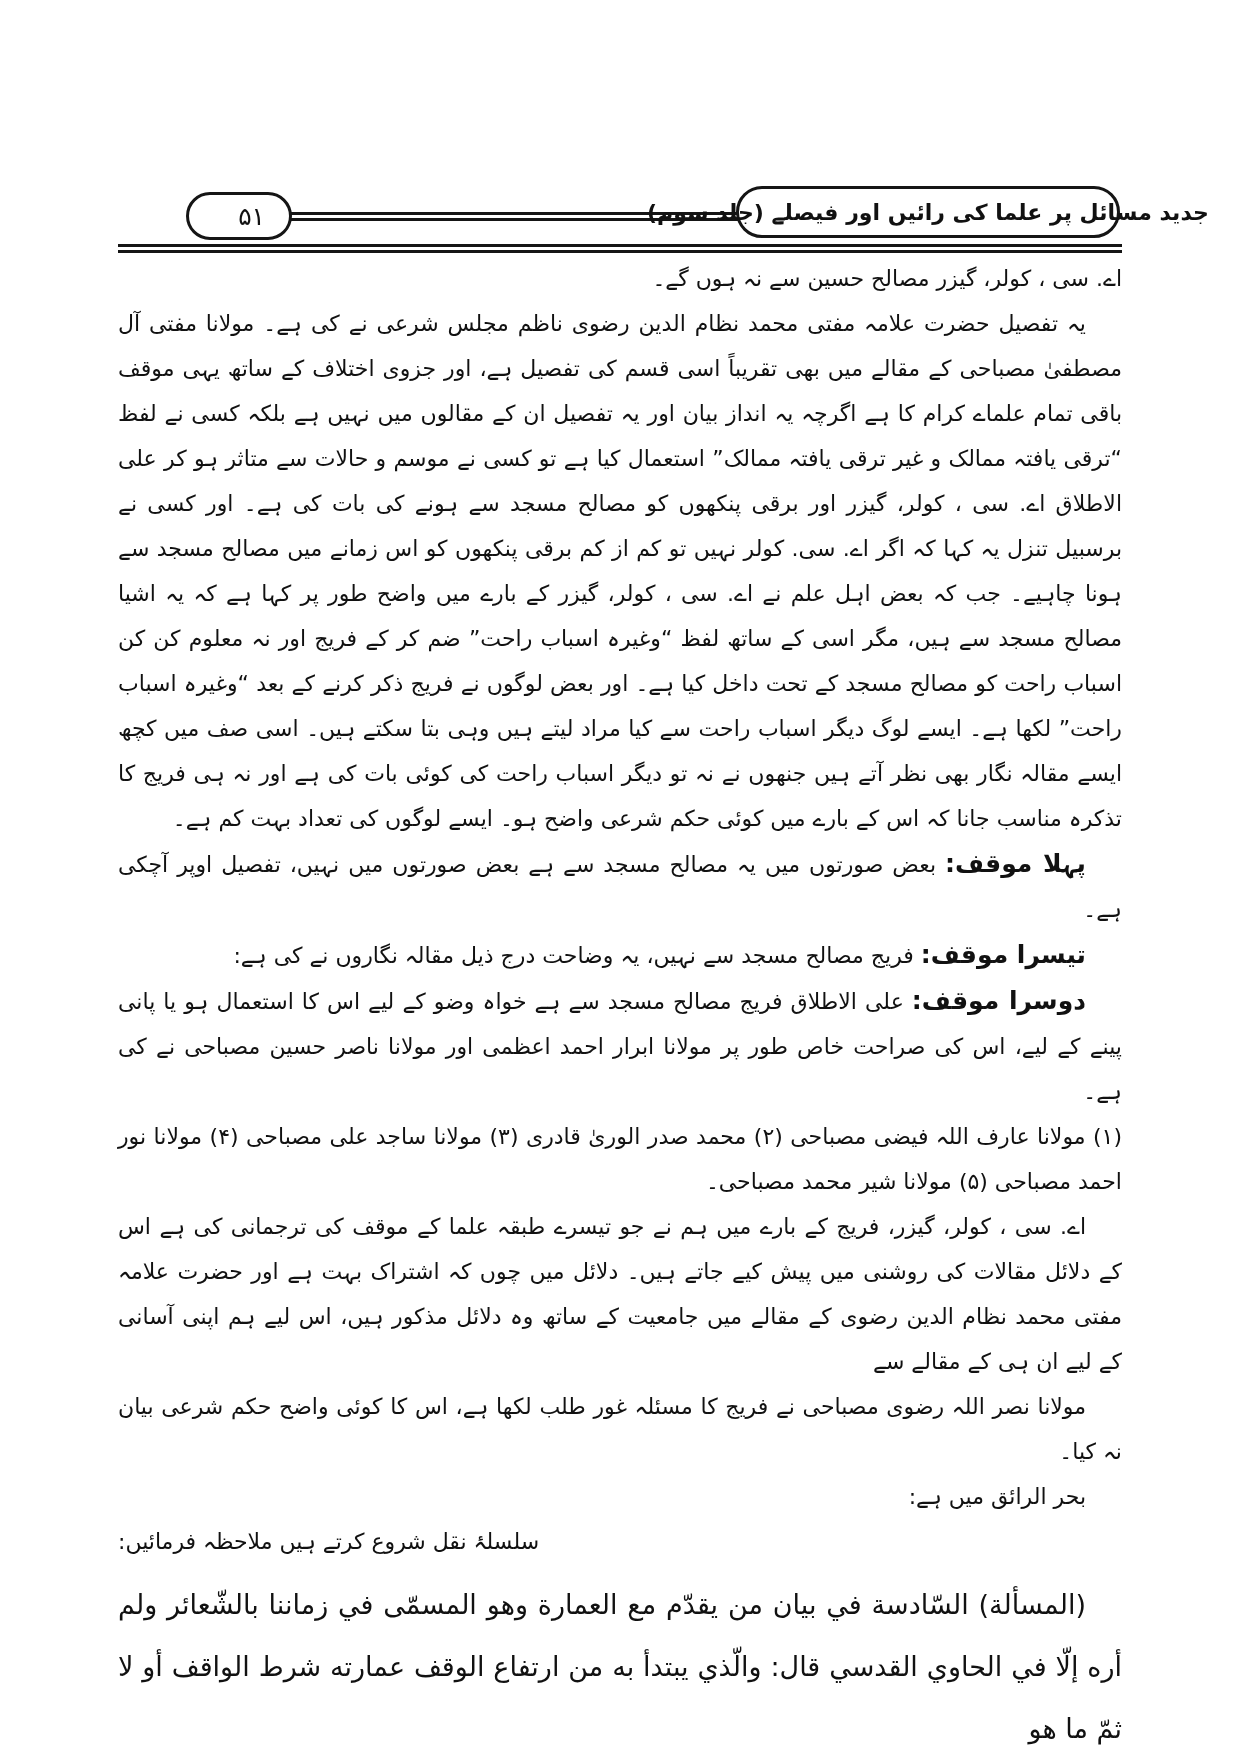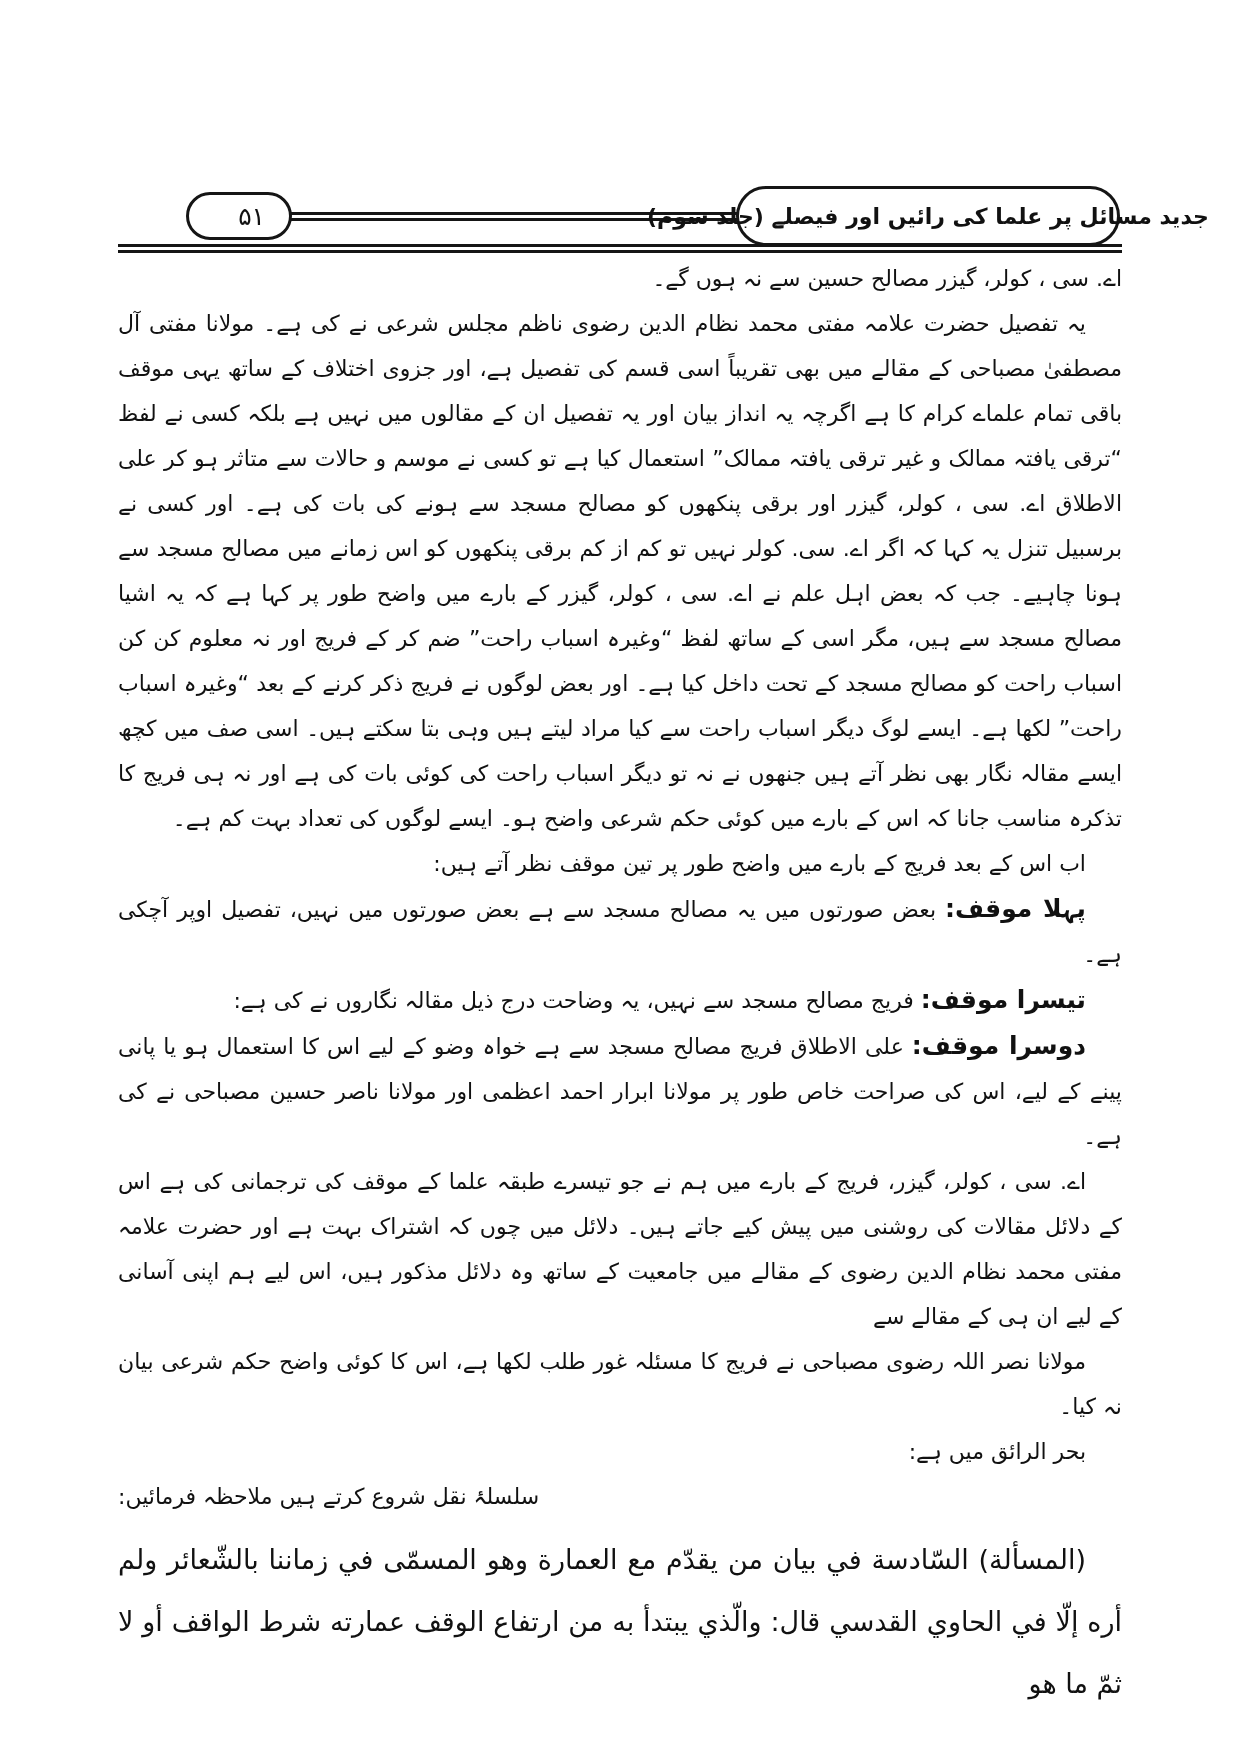--- a/index.html
+++ b/index.html
@@ -30,21 +30,21 @@
     z-index:2;
   }
   .bubble-page{
     top:192px;left:186px;width:106px;height:48px;
     border-radius:26px;
     justify-content:flex-start;
     padding-right:24px;
     font-size:25px;
   }
   .bubble-title{
-    top:186px;left:736px;width:384px;height:60px;
+    top:186px;left:736px;width:384px;height:52px;
     border-radius:32px;
     justify-content:center;
     font-size:22px;font-weight:bold;
     direction:rtl;
     white-space:nowrap;
   }
   
   .body-text{
     position:absolute;
     top:256px;left:118px;width:1004px;
@@ -84,37 +84,37 @@
   <div class="bubble bubble-title">
     <span>جدید مسائل پر علما کی رائیں اور فیصلے (جلد سوم)</span>
   </div>
 
   <div class="body-text">
 
     <p class="par">اے. سی ، کولر، گیزر مصالح حسین سے نہ ہوں گے۔</p>
 
     <p class="par indent">یہ تفصیل حضرت علامہ مفتی محمد نظام الدین رضوی ناظم مجلس شرعی نے کی ہے۔ مولانا مفتی آل مصطفیٰ مصباحی کے مقالے میں بھی تقریباً اسی قسم کی تفصیل ہے، اور جزوی اختلاف کے ساتھ یہی موقف باقی تمام علماے کرام کا ہے اگرچہ یہ انداز بیان اور یہ تفصیل ان کے مقالوں میں نہیں ہے بلکہ کسی نے لفظ “ترقی یافتہ ممالک و غیر ترقی یافتہ ممالک” استعمال کیا ہے تو کسی نے موسم و حالات سے متاثر ہو کر علی الاطلاق اے. سی ، کولر، گیزر اور برقی پنکھوں کو مصالح مسجد سے ہونے کی بات کی ہے۔ اور کسی نے برسبیل تنزل یہ کہا کہ اگر اے. سی. کولر نہیں تو کم از کم برقی پنکھوں کو اس زمانے میں مصالح مسجد سے ہونا چاہیے۔ جب کہ بعض اہل علم نے اے. سی ، کولر، گیزر کے بارے میں واضح طور پر کہا ہے کہ یہ اشیا مصالح مسجد سے ہیں، مگر اسی کے ساتھ لفظ “وغیرہ اسباب راحت” ضم کر کے فریج اور نہ معلوم کن کن اسباب راحت کو مصالح مسجد کے تحت داخل کیا ہے۔ اور بعض لوگوں نے فریج ذکر کرنے کے بعد “وغیرہ اسباب راحت” لکھا ہے۔ ایسے لوگ دیگر اسباب راحت سے کیا مراد لیتے ہیں وہی بتا سکتے ہیں۔ اسی صف میں کچھ ایسے مقالہ نگار بھی نظر آتے ہیں جنھوں نے نہ تو دیگر اسباب راحت کی کوئی بات کی ہے اور نہ ہی فریج کا تذکرہ مناسب جانا کہ اس کے بارے میں کوئی حکم شرعی واضح ہو۔ ایسے لوگوں کی تعداد بہت کم ہے۔</p>
 
-    <p class="par indent">اب اس کے بعد فریج کے بارے میں واضح طور پر تین موقف نظر آتے ہیں:</p>
 
     <p class="par indent">
       <span class="pos-heading">پہلا موقف:</span> 
       <span>بعض صورتوں میں یہ مصالح مسجد سے ہے بعض صورتوں میں نہیں، تفصیل اوپر آچکی ہے۔</span>
     </p>
 
     <p class="par indent">
       <span class="pos-heading">تیسرا موقف:</span> 
       <span>فریج مصالح مسجد سے نہیں، یہ وضاحت درج ذیل مقالہ نگاروں نے کی ہے:</span>
     </p>
 
     <p class="par indent">
       <span class="pos-heading">دوسرا موقف:</span> 
       <span>علی الاطلاق فریج مصالح مسجد سے ہے خواہ وضو کے لیے اس کا استعمال ہو یا پانی پینے کے لیے، اس کی صراحت خاص طور پر مولانا ابرار احمد اعظمی اور مولانا ناصر حسین مصباحی نے کی ہے۔</span>
     </p>
 
+    <p class="par">(۱) مولانا عارف اللہ فیضی مصباحی (۲) محمد صدر الوریٰ قادری (۳) مولانا ساجد علی مصباحی (۴) مولانا نور احمد مصباحی (۵) مولانا شیر محمد مصباحی۔</p>
 
     <p class="par indent">اے. سی ، کولر، گیزر، فریج کے بارے میں ہم نے جو تیسرے طبقہ علما کے موقف کی ترجمانی کی ہے اس کے دلائل مقالات کی روشنی میں پیش کیے جاتے ہیں۔ دلائل میں چوں کہ اشتراک بہت ہے اور حضرت علامہ مفتی محمد نظام الدین رضوی کے مقالے میں جامعیت کے ساتھ وہ دلائل مذکور ہیں، اس لیے ہم اپنی آسانی کے لیے ان ہی کے مقالے سے</p>
 
     <p class="par indent">مولانا نصر اللہ رضوی مصباحی نے فریج کا مسئلہ غور طلب لکھا ہے، اس کا کوئی واضح حکم شرعی بیان نہ کیا۔</p>
 
     <p class="par indent">بحر الرائق میں ہے:</p>
 
     <p class="par tail-left">سلسلۂ نقل شروع کرتے ہیں ملاحظہ فرمائیں:</p>
 
     <p class="par arabic" lang="ar">(المسألة) السّادسة في بيان من يقدّم مع العمارة وهو المسمّى في زماننا بالشّعائر ولم أره إلّا في الحاوي القدسي قال: والّذي يبتدأ به من ارتفاع الوقف عمارته شرط الواقف أو لا ثمّ ما هو</p>

